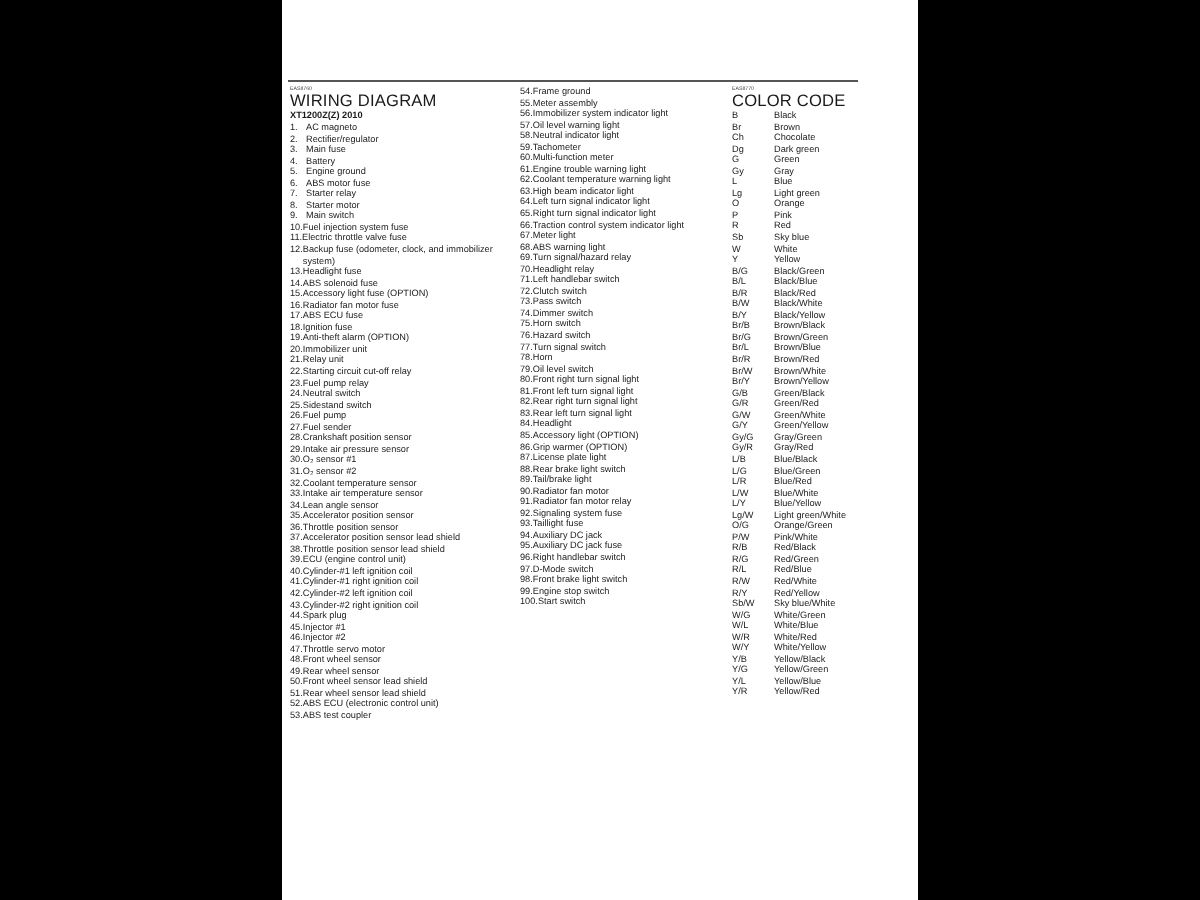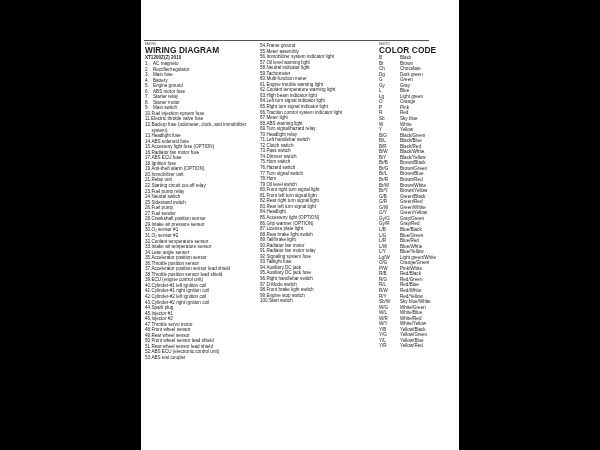--- a/index.html
+++ b/index.html
@@ -3,23 +3,23 @@
 <meta charset="utf-8">
 <style>
   html, body { margin:0; padding:0; }
   body { width:600px; height:450px; background:#000; position:relative; overflow:hidden;
          font-family:"Liberation Sans", sans-serif; color:#1a1a1a; }
   .page { position:absolute; left:141px; top:0; width:318px; height:450px; background:#fff; }
   .rule { position:absolute; left:3px; top:40px; width:285px; height:1px; background:#555; }
   .col { position:absolute; top:43px; font-size:4.6px; line-height:5.55px; }
   .col1 { left:4px; width:112px; }
   .col2 { left:119px; width:100px; }
-  .col3 { left:238px; width:80px; }
+  .col3 { left:225px; width:80px; }
   .tiny { font-size:2.6px; line-height:3px; color:#444; }
-  .title { font-weight:bold; font-size:8.3px; line-height:9px; letter-spacing:0.1px; }
+  .title { font-weight:normal; font-size:8.3px; line-height:9px; letter-spacing:0.1px; }
   .subtitle { font-weight:bold; font-size:4.6px; line-height:6px; }
   .item { display:flex; }
   .num { flex:0 0 auto; }
   .num.pad { width:8px; }
   .txt { flex:1; }
   .cc { display:flex; }
   .cc .code { width:21px; }
 </style>
 </head>
 <body>

